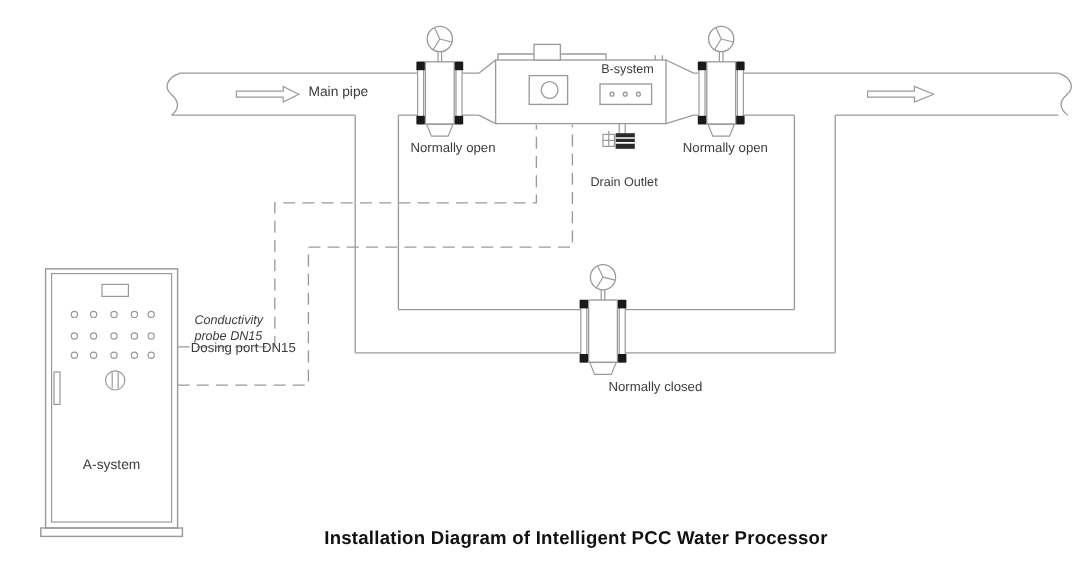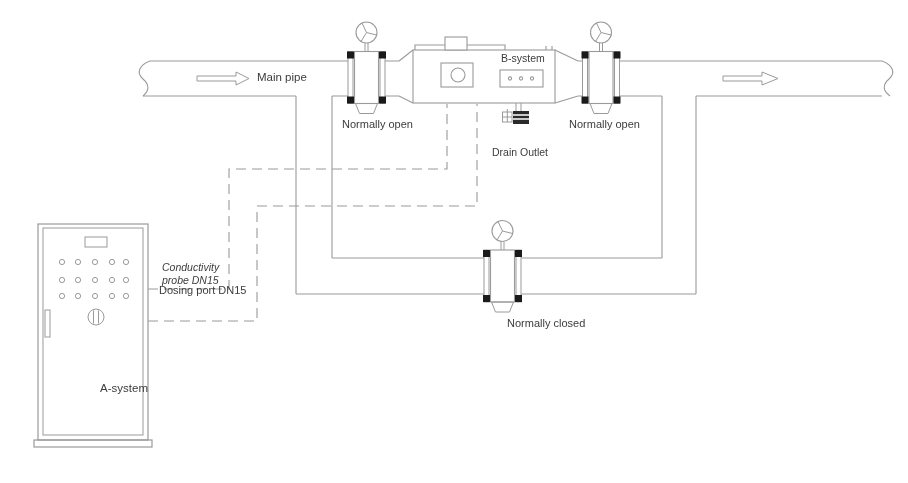--- a/index.html
+++ b/index.html
@@ -20,21 +20,21 @@
     white-space:nowrap;
   }
   .lbl.small{font-size:10.5px;}
   .lbl.wrap{white-space:normal;font-style:italic;}
   .title{
     position:absolute;left:250px;top:440px;width:460px;text-align:center;
     color:var(--title);font-size:15.5px;font-weight:700;letter-spacing:.2px;
     white-space:nowrap;
   }
   .asys{
-    position:absolute;left:38px;top:382px;width:110px;text-align:right;
+    position:absolute;left:38px;top:382px;width:110px;text-align:center;
     color:var(--text);font-size:11.5px;
   }
 </style>
 </head>
 <body>
 
 <div class="stage">
 
   <svg width="908" height="483" viewBox="0 0 908 483">
     <defs>
@@ -144,14 +144,15 @@
 
   <div class="lbl" style="left:257px;top:71px;font-size:11.5px;">Main pipe</div>
   <div class="lbl" style="left:342px;top:118px;">Normally open</div>
   <div class="lbl" style="left:569px;top:118px;">Normally open</div>
   <div class="lbl" style="left:470px;top:317px;margin-left:37px;">Normally closed</div>
   <div class="lbl small" style="left:501px;top:52px;">B-system</div>
   <div class="lbl small" style="left:492px;top:146px;">Drain Outlet</div>
   <div class="lbl small wrap" style="left:162px;top:261px;width:70px;line-height:12.5px;">Conductivity probe DN15</div>
   <div class="lbl" style="left:159px;top:284px;">Dosing port DN15</div>
   <div class="asys">A-system</div>
+  <div class="title">Installation Diagram of Intelligent PCC Water Processor</div>
 
 </div>
 
 </body></html>

